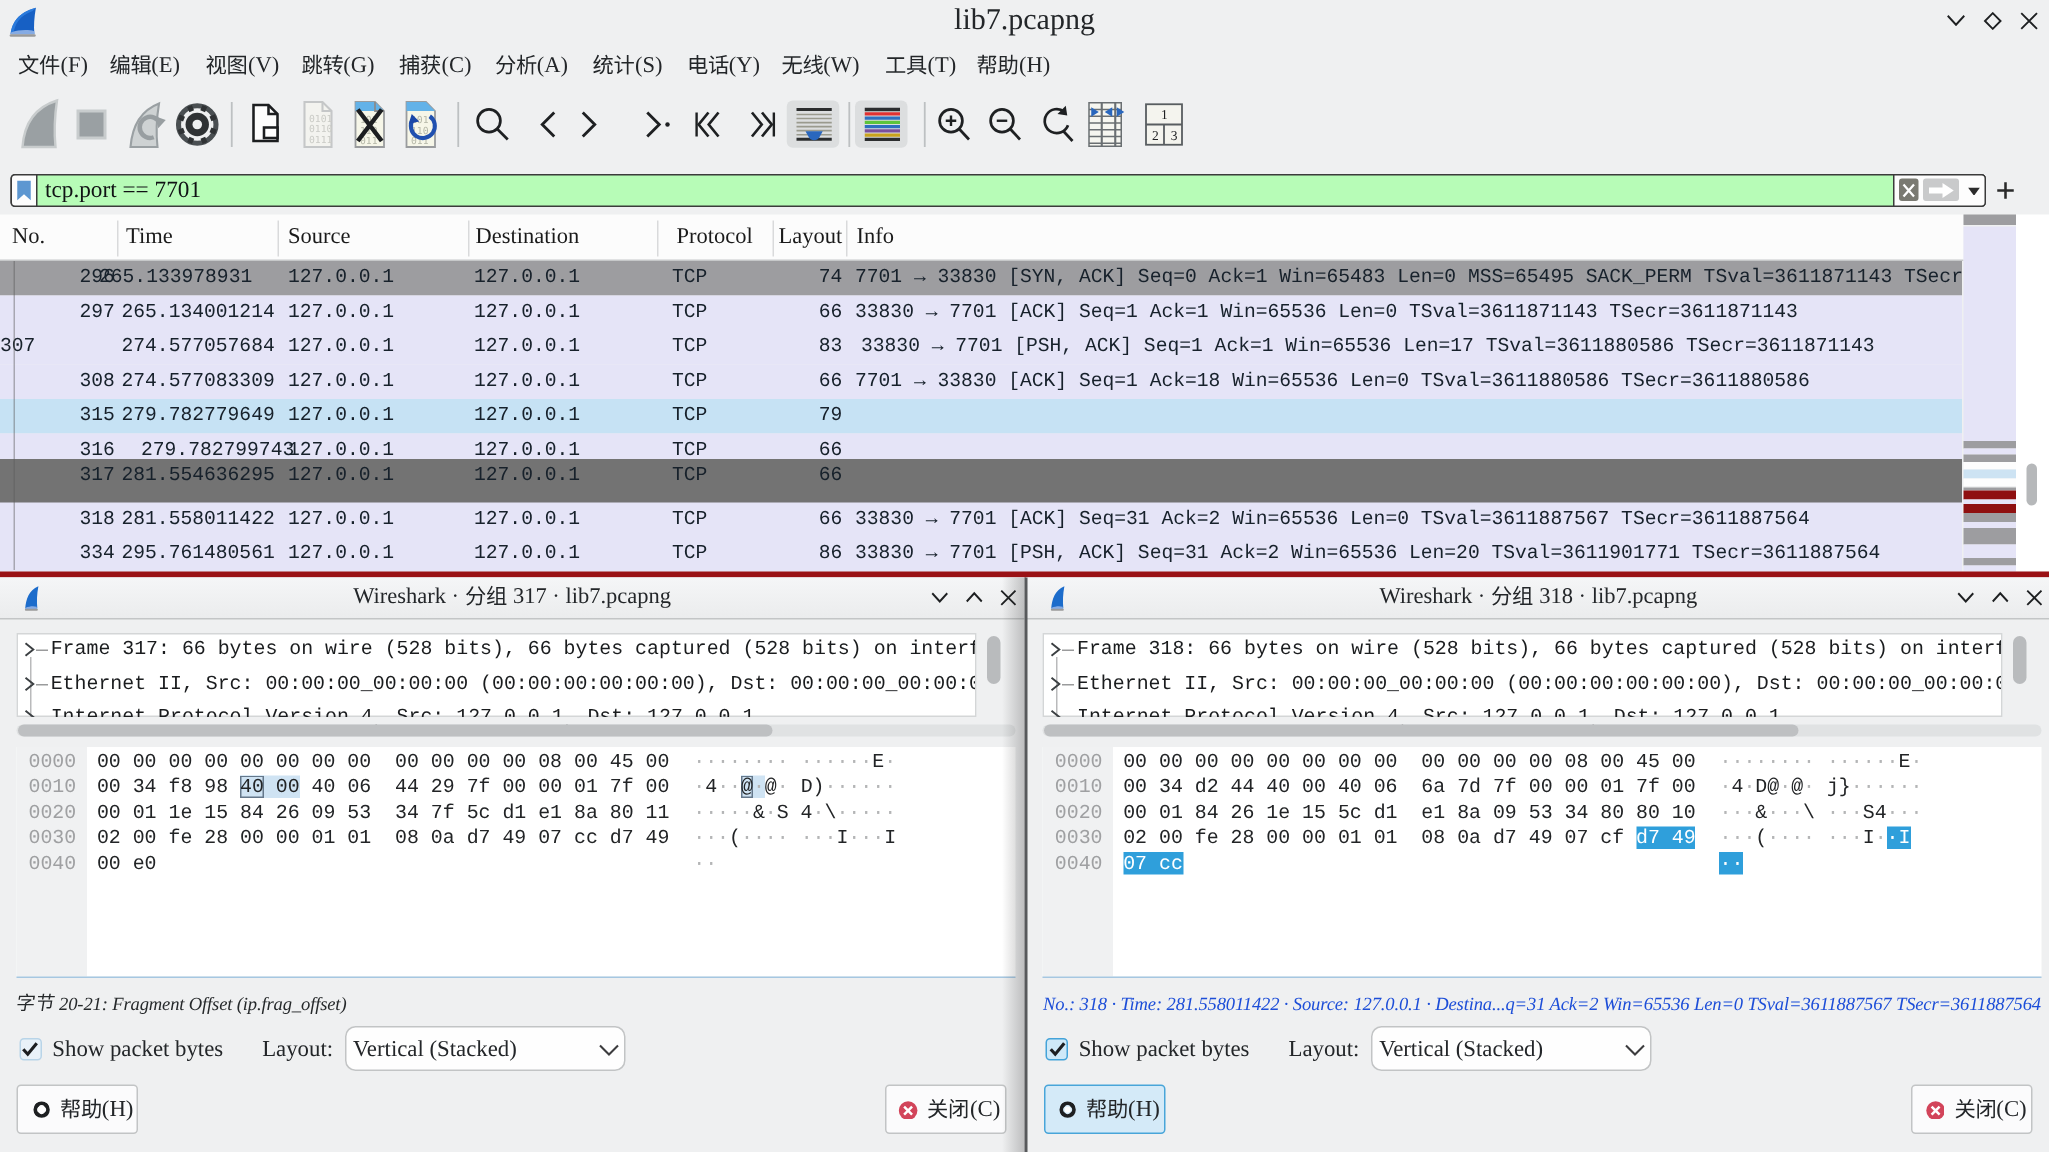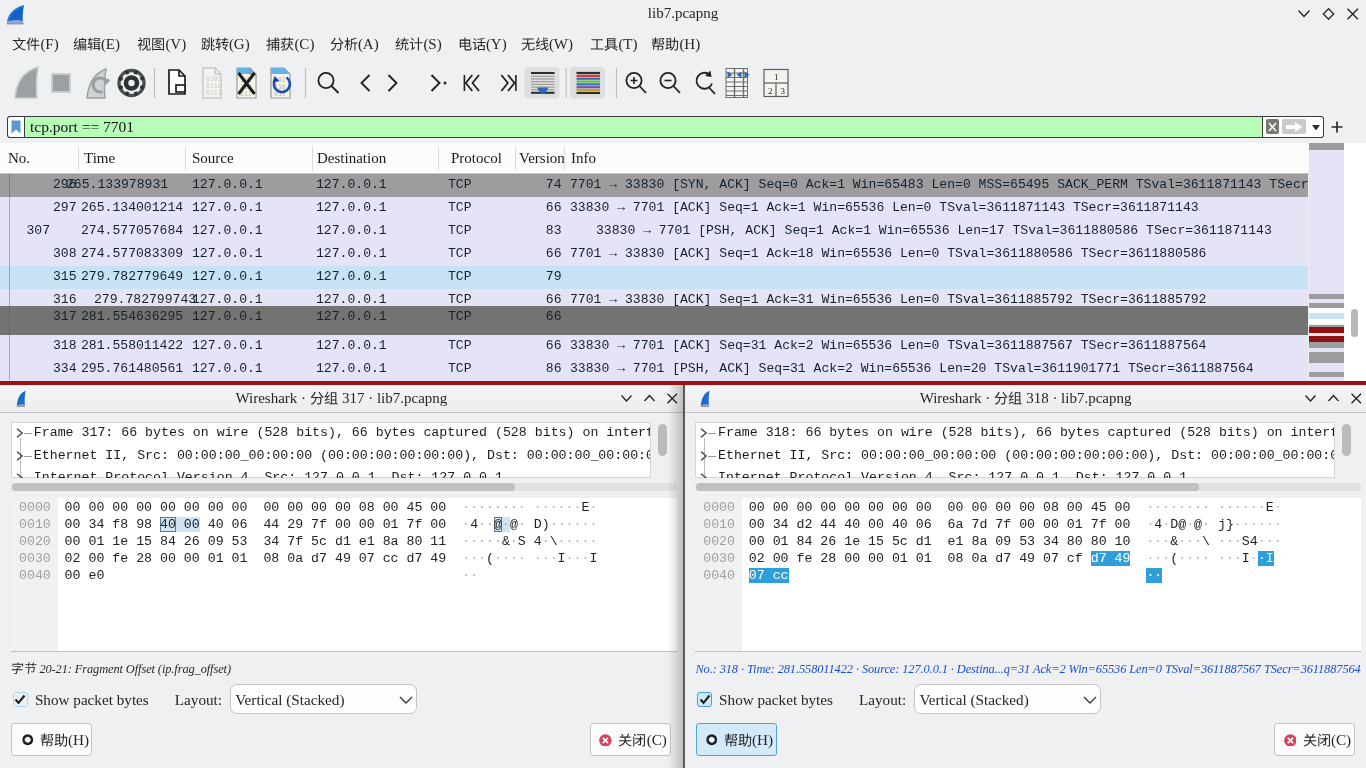--- a/index.html
+++ b/index.html
@@ -100,21 +100,21 @@
 <symbol id="g26" viewBox="0 -880 1000 1000">
       <path transform="scale(1,-1)" d="M89 615V-80H163V615ZM104 793C151 748 205 685 228 644L290 685C265 727 209 787 162 829ZM563 646V512H242V441H520C452 331 333 227 196 157C213 145 237 120 248 105C376 173 485 268 563 377V102C563 86 558 82 542 81C525 81 469 81 410 83C420 62 432 30 435 10C515 10 567 11 598 23C631 34 641 55 641 100V441H781V512H641V646ZM355 785V715H839V15C839 1 835 -3 820 -4C807 -4 759 -4 713 -3C723 -22 733 -54 737 -73C804 -74 848 -72 876 -60C903 -48 913 -27 913 15V785Z"></path>
     </symbol>
 </svg>
 <svg class="abs" style="left:3.5px;top:2.5px" width="24.5" height="23.5" viewBox="0 0 22 23" preserveAspectRatio="none">
     <path d="M2.8 19.2 C3.6 12.2 7.2 5.2 17.9 2.2 C16.9 8.2 16.5 14.3 17.0 19.2 Z" fill="#1760c4"></path>
     <path d="M2.8 19.2 C3.6 12.2 7.2 5.2 17.9 2.2 L16.0 4.3 C8.0 7.2 5.2 13.4 4.4 19.2 Z" fill="#2e7fe0" opacity=".85"></path>
     <path d="M3.0 18.2 C7.8 16.4 13.4 16.3 16.9 17.4 L17.0 19.6 L2.8 19.6 Z" fill="#86abe3"></path>
     <rect x="2.2" y="19.4" width="15.6" height="1.6" rx=".8" fill="#9a9a9a"></rect>
   </svg>
-<div style="position:absolute;left:0;top:0;width:1366px;height:28px;text-align:center;font-size:15px;line-height:27px;color:#232629">lib7.pcapng</div>
+<div style="position:absolute;left:0;top:0;width:1366px;height:28px;text-align:center;font-size:20px;line-height:27px;color:#232629">lib7.pcapng</div>
 <svg class="abs" style="left:1297px;top:8px" width="64" height="12" viewBox="0 0 64 12" fill="none" stroke="#1e2022" stroke-width="1.25">
     <path d="M1.5 2.5 L7 8.5 L12.5 2.5"></path>
     <path d="M31.5 0.8 L36.7 6 L31.5 11.2 L26.3 6 Z"></path>
     <path d="M50.5 0.7 L61 11.3 M61 0.7 L50.5 11.3"></path>
   </svg>
 <div class="abs" style="left:0;top:28px;width:1366px;height:32px">
 <span class="menu-item" style="left:12px"><svg class="cj">
         <use href="#g0"></use>
       </svg><svg class="cj">
         <use href="#g1"></use>
@@ -307,21 +307,21 @@
 <svg class="abs" style="left:1331px;top:120.5px" width="12" height="12" viewBox="0 0 12 12" stroke="#2a2a2a" stroke-width="1.7">
     <path d="M6 0.5 V11.5 M0.5 6 H11.5"></path>
   </svg>
 <div style="position:absolute;left:0;top:143.3px;width:1308.5px;height:30.7px;background:#fcfcfc;border-bottom:1px solid #c6c8c9"></div>
 <div class="abs" style="left:0;top:149.5px;width:1308px;height:22px">
 <span class="hdr" style="left:8px">No.</span>
 <span class="hdr" style="left:84px">Time</span>
 <span class="hdr" style="left:192px">Source</span>
 <span class="hdr" style="left:317px">Destination</span>
 <span class="hdr" style="left:451px">Protocol</span>
-<span class="hdr" style="left:519px">Version</span>
+<span class="hdr" style="left:519px">Layout</span>
 <span class="hdr" style="left:571px">Info</span>
 </div>
 <div class="hsep" style="left:78px"></div>
 <div class="hsep" style="left:185px"></div>
 <div class="hsep" style="left:312px"></div>
 <div class="hsep" style="left:438px"></div>
 <div class="hsep" style="left:515px"></div>
 <div class="hsep" style="left:564px"></div>
 <div class="row" style="top:174.00px;height:22.98px;background:#9d9da0">
 <span class="cell" style="left:0;width:76.5px;text-align:right">296</span>
@@ -335,27 +335,27 @@
 <div class="row" style="top:196.98px;height:22.98px;background:#e5e4f7">
 <span class="cell" style="left:0;width:76.5px;text-align:right">297</span>
 <span class="cell" style="left:81px">265.134001214</span>
 <span class="cell" style="left:192px">127.0.0.1</span>
 <span class="cell" style="left:316px">127.0.0.1</span>
 <span class="cell" style="left:448px">TCP</span>
 <span class="cell" style="left:500px;width:61.5px;text-align:right">66</span>
 <span class="cell" style="left:570px">33830 → 7701 [ACK] Seq=1 Ack=1 Win=65536 Len=0 TSval=3611871143 TSecr=3611871143</span>
 </div>
 <div class="row" style="top:219.96px;height:22.98px;background:#e5e4f7">
-<span class="cell" style="left:0;width:76.5px;text-align:center">307</span>
+<span class="cell" style="left:0;width:76.5px;text-align:left">307</span>
 <span class="cell" style="left:81px">274.577057684</span>
 <span class="cell" style="left:192px">127.0.0.1</span>
 <span class="cell" style="left:316px">127.0.0.1</span>
 <span class="cell" style="left:448px">TCP</span>
 <span class="cell" style="left:500px;width:61.5px;text-align:right">83</span>
-<span class="cell" style="left:596px">33830 → 7701 [PSH, ACK] Seq=1 Ack=1 Win=65536 Len=17 TSval=3611880586 TSecr=3611871143</span>
+<span class="cell" style="left:574px">33830 → 7701 [PSH, ACK] Seq=1 Ack=1 Win=65536 Len=17 TSval=3611880586 TSecr=3611871143</span>
 </div>
 <div class="row" style="top:242.94px;height:22.98px;background:#e5e4f7">
 <span class="cell" style="left:0;width:76.5px;text-align:right">308</span>
 <span class="cell" style="left:81px">274.577083309</span>
 <span class="cell" style="left:192px">127.0.0.1</span>
 <span class="cell" style="left:316px">127.0.0.1</span>
 <span class="cell" style="left:448px">TCP</span>
 <span class="cell" style="left:500px;width:61.5px;text-align:right">66</span>
 <span class="cell" style="left:570px">7701 → 33830 [ACK] Seq=1 Ack=18 Win=65536 Len=0 TSval=3611880586 TSecr=3611880586</span>
 </div>
@@ -367,21 +367,20 @@
 <span class="cell" style="left:448px">TCP</span>
 <span class="cell" style="left:500px;width:61.5px;text-align:right">79</span>
 </div>
 <div class="row" style="top:288.90px;height:22.98px;background:#e5e4f7">
 <span class="cell" style="left:0;width:76.5px;text-align:right">316</span>
 <span class="cell" style="left:94px">279.782799743</span>
 <span class="cell" style="left:192px">127.0.0.1</span>
 <span class="cell" style="left:316px">127.0.0.1</span>
 <span class="cell" style="left:448px">TCP</span>
 <span class="cell" style="left:500px;width:61.5px;text-align:right">66</span>
-<span class="cell" style="left:570px">7701 → 33830 [ACK] Seq=1 Ack=31 Win=65536 Len=0 TSval=3611885792 TSecr=3611885792</span>
 </div>
 <div class="row" style="top:306px;height:41px;background:#737373">
 <span class="cell" style="left:0;width:76.5px;text-align:right">317</span>
 <span class="cell" style="left:81px">281.554636295</span>
 <span class="cell" style="left:192px">127.0.0.1</span>
 <span class="cell" style="left:316px">127.0.0.1</span>
 <span class="cell" style="left:448px">TCP</span>
 <span class="cell" style="left:500px;width:61.5px;text-align:right">66</span>
 </div>
 <div class="row" style="top:334.86px;height:22.98px;background:#e5e4f7">

